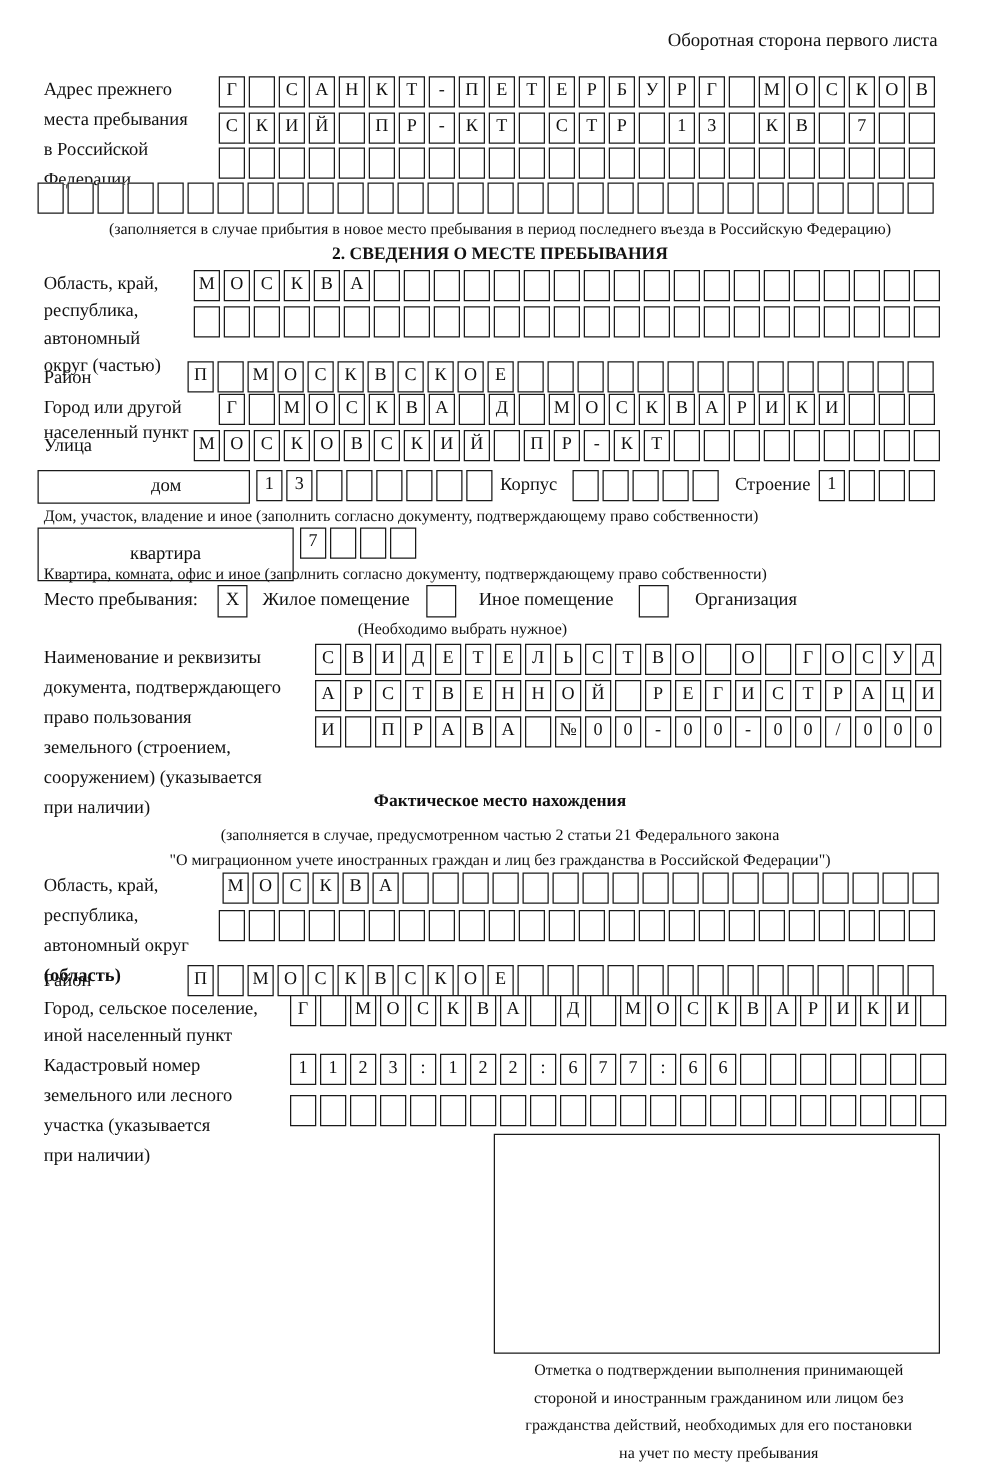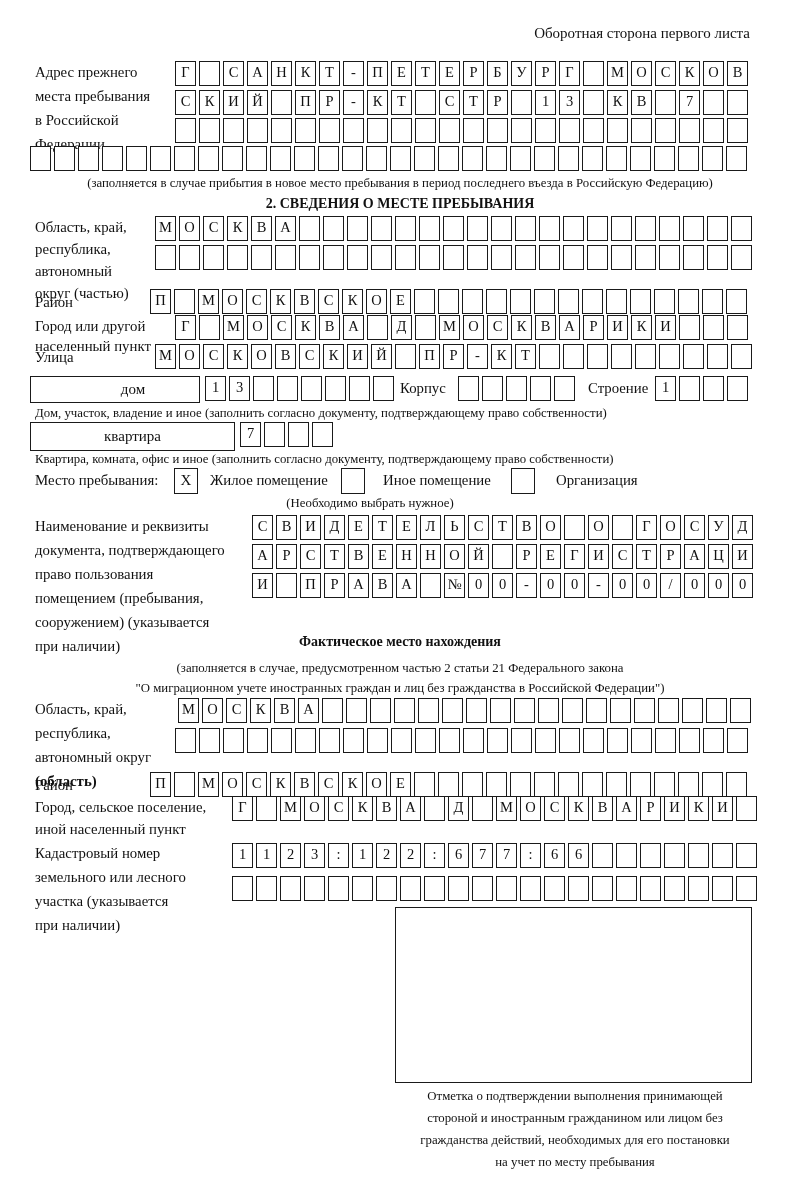--- a/index.html
+++ b/index.html
@@ -327,42 +327,42 @@
     </div>
   <div class="abs lbl" style="left:588px; top:380px;">Строение</div>
   <div class="boxrow" style="left:655px; top:376px;">
       <span class="cbox">1</span>
       <span class="cbox"></span>
       <span class="cbox"></span>
       <span class="cbox"></span>
     </div>
   <div class="abs fine" style="left:35px; top:406px;">Дом, участок, владение и иное (заполнить согласно документу, подтверждающему право собственности)</div>
 
-  <div class="widebox" style="left:30px; top:422px; width:205px; height:29px;">квартира</div>
+  <div class="widebox" style="left:30px; top:422px; width:205px; height:43px;">квартира</div>
   <div class="boxrow" style="left:240px; top:422px;">
       <span class="cbox">7</span>
       <span class="cbox"></span>
       <span class="cbox"></span>
       <span class="cbox"></span>
     </div>
   <div class="abs fine" style="left:35px; top:452px;">Квартира, комната, офис и иное (заполнить согласно документу, подтверждающему право собственности)</div>
 
   <div class="abs lbl" style="left:35px; top:472px;">Место пребывания:</div>
   <div class="chk" style="left:174px; top:468px;">X</div>
   <div class="abs lbl" style="left:210px; top:472px;">Жилое помещение</div>
   <div class="chk" style="left:341px; top:468px;"></div>
   <div class="abs lbl" style="left:383px; top:472px;">Иное помещение</div>
   <div class="chk" style="left:511px; top:468px;"></div>
   <div class="abs lbl" style="left:556px; top:472px;">Организация</div>
   <div class="abs fine center" style="left:0; top:496px; width:740px;">(Необходимо выбрать нужное)</div>
 
   <div class="abs lbl" style="left:35px; top:518px;">Наименование и реквизиты</div>
   <div class="abs lbl" style="left:35px; top:542px;">документа, подтверждающего</div>
   <div class="abs lbl" style="left:35px; top:566px;">право пользования</div>
-  <div class="abs lbl" style="left:35px; top:590px;">помещением (пребывания,</div>
+  <div class="abs lbl" style="left:35px; top:590px;">земельного (строением,</div>
   <div class="abs lbl" style="left:35px; top:614px;">сооружением) (указывается</div>
   <div class="abs lbl" style="left:35px; top:638px;">при наличии)</div>
   <div class="boxrow" style="left:252px; top:515px;">
       <span class="cbox">С</span>
       <span class="cbox">В</span>
       <span class="cbox">И</span>
       <span class="cbox">Д</span>
       <span class="cbox">Е</span>
       <span class="cbox">Т</span>
       <span class="cbox">Е</span>

